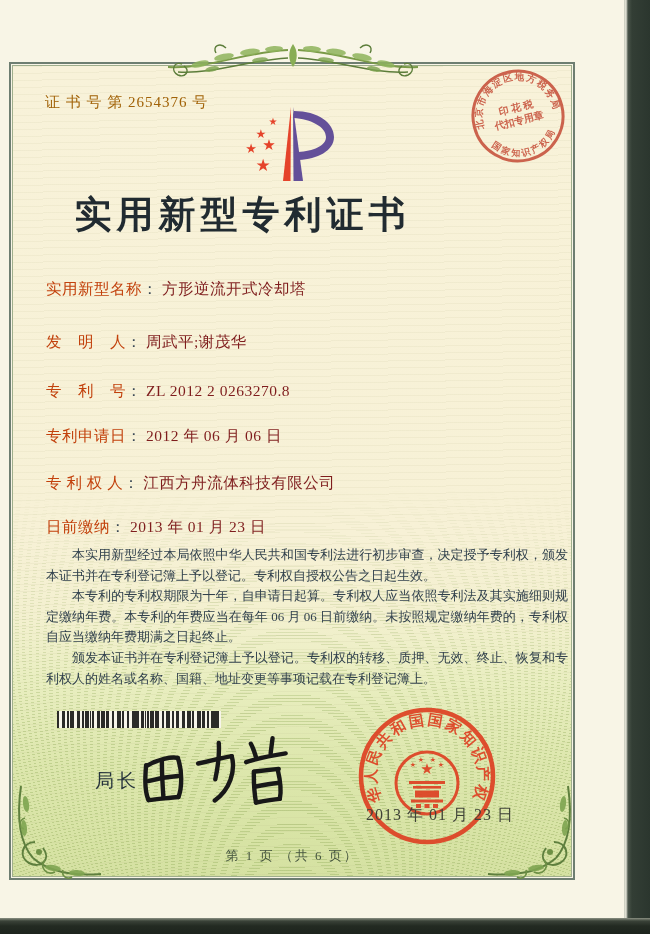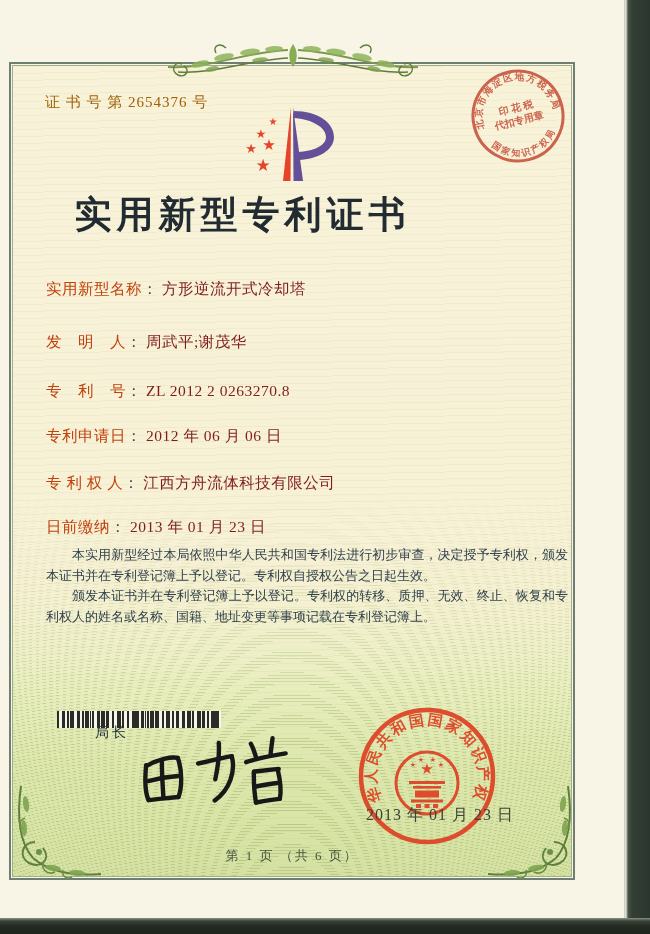--- a/index.html
+++ b/index.html
@@ -41,21 +41,21 @@
            color:#31414d; text-align:justify; }
   .body-text p { text-indent:2em; margin:0; }
 
   .barcode { left:57px; top:711px; width:164px; height:17px; background-color:#f7f5ea;
            background-image:
              repeating-linear-gradient(90deg,#2b2b28 0 2px, rgba(0,0,0,0) 2px 5px),
              repeating-linear-gradient(90deg,#2b2b28 0 1px, rgba(0,0,0,0) 1px 7px),
              repeating-linear-gradient(90deg,#2b2b28 0 1px, rgba(0,0,0,0) 1px 11px),
              repeating-linear-gradient(90deg,rgba(0,0,0,0) 0 13px,#2b2b28 13px 16px); }
 
-  .chief { left:95px; top:724px; font-size:14px; color:#26333c; letter-spacing:3px; }
+  .chief { left:95px; top:768px; font-size:19px; color:#26333c; letter-spacing:3px; }
   .signature-svg { left:135px; top:730px; }
 
   .seal-main { left:352px; top:701px; width:150px; height:150px; }
   .seal-tax  { left:466px; top:64px;  width:104px; height:104px; transform:rotate(-14deg); }
 
   .grant-date { left:366px; top:805px; font-size:16px; color:#3f4238; letter-spacing:1px; }
 
   .footer { left:9px; top:847px; width:566px; text-align:center; font-size:13px;
             color:#45553f; letter-spacing:2px; }
 
@@ -157,20 +157,21 @@
   </div>
   <div class="abs field" style="top:473px">
     <span class="f-label">专 利 权 人</span><span class="f-colon">：</span><span class="f-value">江西方舟流体科技有限公司</span>
   </div>
   <div class="abs field" style="top:517px">
     <span class="f-label">日前缴纳</span><span class="f-colon">：</span><span class="f-value">2013 年 01 月 23 日</span>
   </div>
 
   <div class="abs body-text">
     <p>本实用新型经过本局依照中华人民共和国专利法进行初步审查，决定授予专利权，颁发本证书并在专利登记簿上予以登记。专利权自授权公告之日起生效。</p>
+    <p>本专利的专利权期限为十年，自申请日起算。专利权人应当依照专利法及其实施细则规定缴纳年费。本专利的年费应当在每年 06 月 06 日前缴纳。未按照规定缴纳年费的，专利权自应当缴纳年费期满之日起终止。</p>
     <p>颁发本证书并在专利登记簿上予以登记。专利权的转移、质押、无效、终止、恢复和专利权人的姓名或名称、国籍、地址变更等事项记载在专利登记簿上。</p>
   </div>
 
   <div class="abs barcode"></div>
 
   <div class="abs chief">局长</div>
   <svg class="abs signature-svg" width="170" height="90" viewBox="0 0 170 90">
     <title>田力普</title>
     <g fill="none" stroke="#181818" stroke-width="4.4" stroke-linecap="round" transform="rotate(-4 85 45)">
       <path d="M12,30 C9,48 10,60 12,65"></path>

